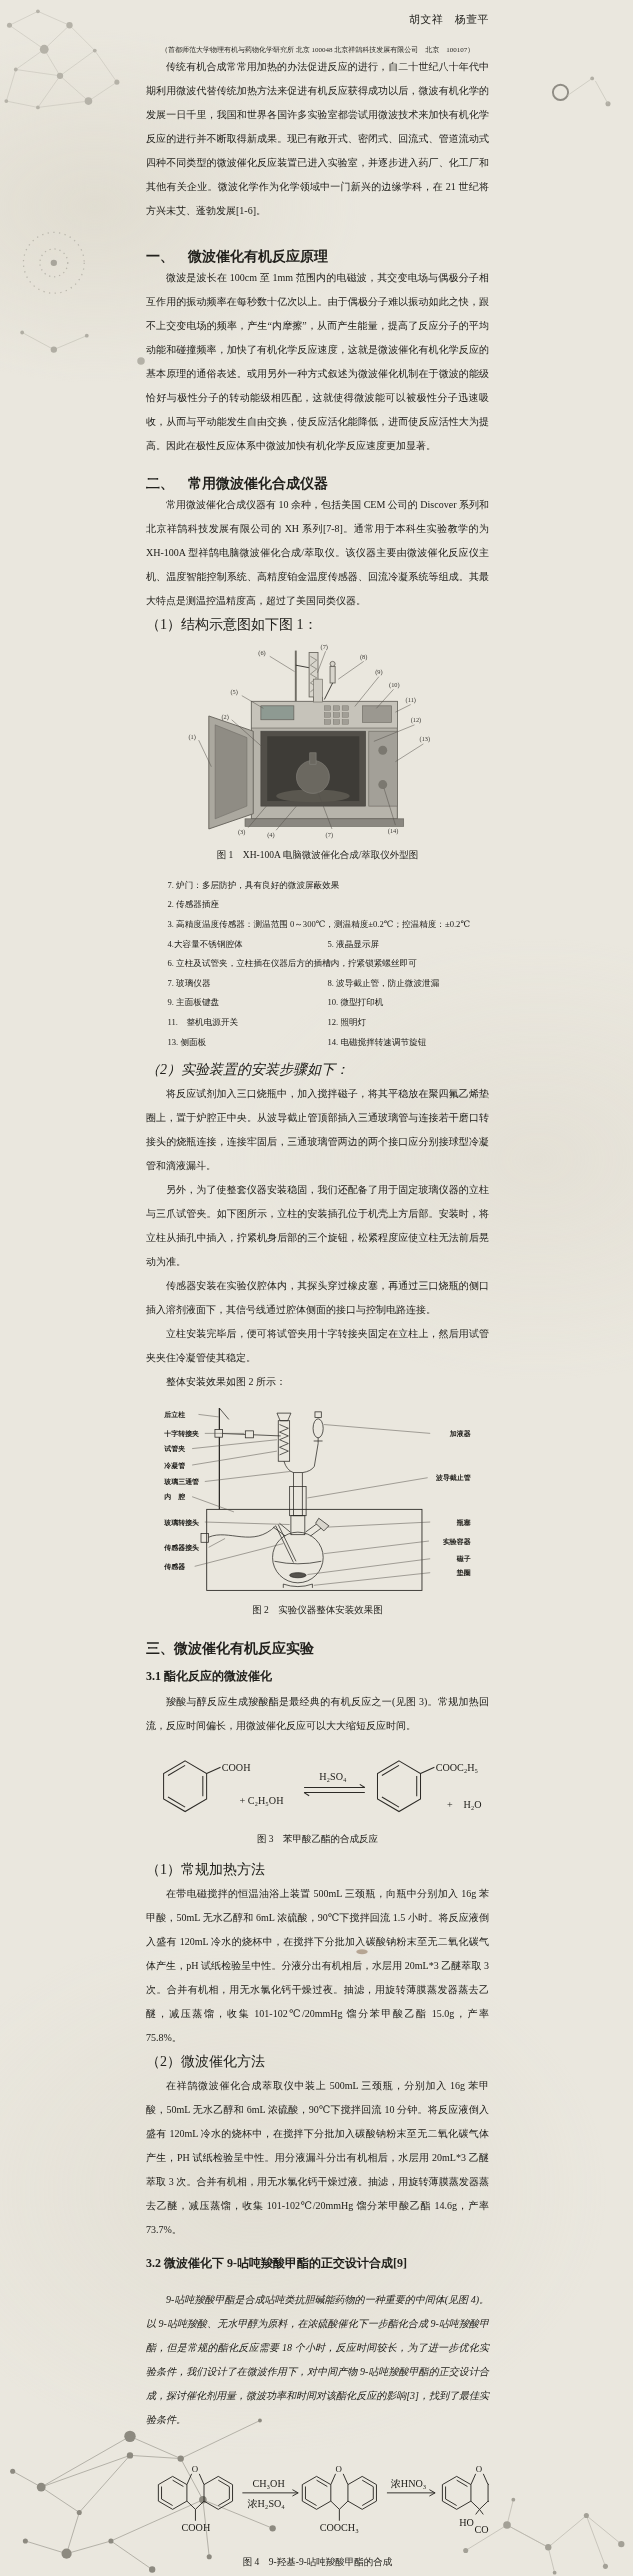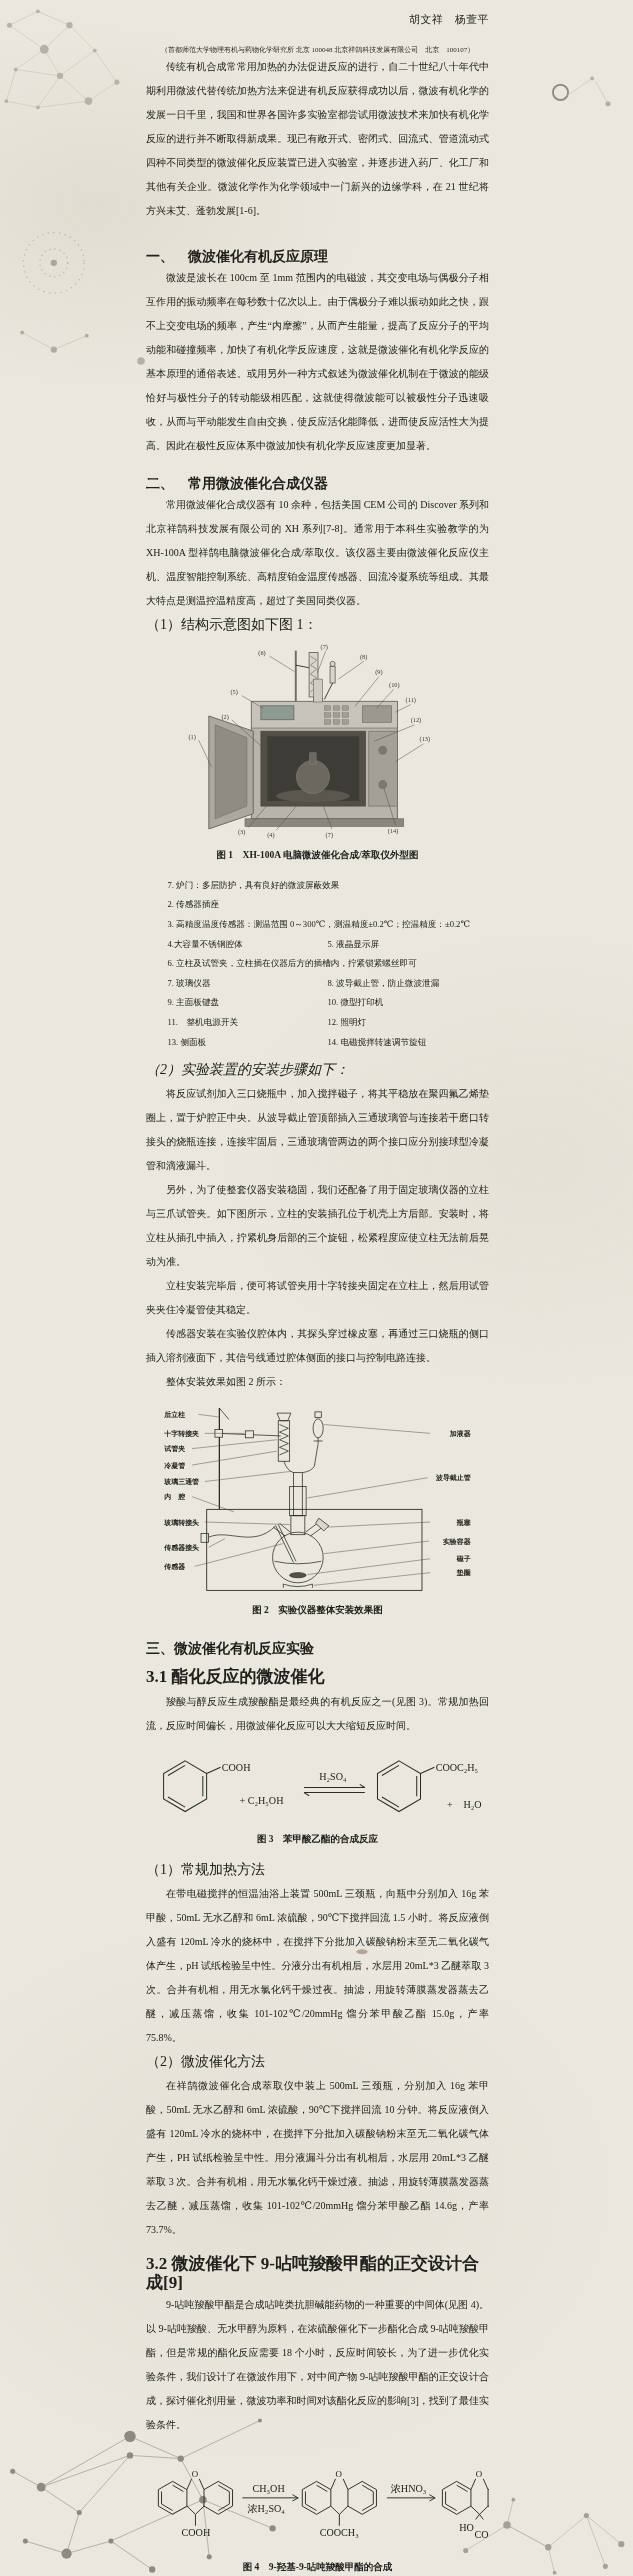--- a/index.html
+++ b/index.html
@@ -12,28 +12,28 @@
       #eae7de;
     font-family:"Liberation Serif","DejaVu Serif",serif;
     color:#21201c;
   }
   .deco{position:absolute;z-index:0;}
   .content{position:absolute;left:146px;top:0;width:343px;z-index:2;}
   .authors{text-align:right;font-size:10.8px;margin-top:12.7px;letter-spacing:0.6px;}
   .affil{text-align:center;font-size:7px;margin-top:18px;white-space:nowrap;color:#2a2925;}
   p.body{font-size:10px;line-height:24px;text-align:justify;text-indent:2em;margin:0;}
   .h-major{font-size:14px;font-weight:bold;margin:0;line-height:19px;}
-  .h-sub{font-size:17px;font-weight:bold;margin:0;line-height:19px;}
+  .h-sub{font-size:12px;font-weight:bold;margin:0;line-height:19px;}
   .subline{font-size:14px;line-height:24px;margin:0;}
   .mt-intro{margin-top:10px;}
   .mt-s1{margin-top:24px;}
   .mt-p{margin-top:5px;}
   .mt-s2{margin-top:16.5px;}
   figure{margin:0;text-align:center;}
-  figcaption{font-size:9.5px;font-weight:bold;margin-top:3.8px;}
+  figcaption{font-size:9.5px;font-weight:normal;margin-top:3.8px;}
   .fig1-wrap{margin-top:3.8px;}
   .parts{margin-top:14px;margin-left:21.5px;font-size:8.6px;line-height:19.6px;}
   .parts-row{display:flex;}
   .parts-left{width:160px;flex:none;}
   .fig2-wrap{margin-top:9px;}
   .fig3-wrap{margin-top:9px;}
   .fig4-wrap{margin-top:5px;}
   .svgline{stroke:#2c2a26;fill:none;}
   .leader{stroke:#55524c;stroke-width:.8;fill:none;}
   .callout{font-size:10px;fill:#3d3b36;font-family:"Liberation Serif",serif;}
@@ -257,22 +257,22 @@
     </div>
     <div class="parts-row">
       <span class="parts-left">13. 侧面板</span>
       <span>14. 电磁搅拌转速调节旋钮</span>
     </div>
   </div>
 
   <p class="subline" style="margin-top:6.3px;font-style:italic;">（2）实验装置的安装步骤如下：</p>
   <p class="body">将反应试剂加入三口烧瓶中，加入搅拌磁子，将其平稳放在聚四氟乙烯垫圈上，置于炉腔正中央。从波导截止管顶部插入三通玻璃管与连接若干磨口转接头的烧瓶连接，连接牢固后，三通玻璃管两边的两个接口应分别接球型冷凝管和滴液漏斗。</p>
   <p class="body">另外，为了使整套仪器安装稳固，我们还配备了用于固定玻璃仪器的立柱与三爪试管夹。如下图所示，立柱的安装插孔位于机壳上方后部。安装时，将立柱从插孔中插入，拧紧机身后部的三个旋钮，松紧程度应使立柱无法前后晃动为准。</p>
+  <p class="body">传感器安装在实验仪腔体内，其探头穿过橡皮塞，再通过三口烧瓶的侧口插入溶剂液面下，其信号线通过腔体侧面的接口与控制电路连接。</p>
   <p class="body">立柱安装完毕后，便可将试管夹用十字转接夹固定在立柱上，然后用试管夹夹住冷凝管使其稳定。</p>
-  <p class="body">传感器安装在实验仪腔体内，其探头穿过橡皮塞，再通过三口烧瓶的侧口插入溶剂液面下，其信号线通过腔体侧面的接口与控制电路连接。</p>
   <p class="body">整体安装效果如图 2 所示：</p>
 
   <figure class="fig2-wrap">
     <svg width="317" height="195" viewBox="0 0 500 308">
       <g class="svgline" stroke-width="1.2">
 
         <line x1="95" y1="8" x2="95" y2="168" stroke-width="2"></line>
         <line x1="95" y1="8" x2="110" y2="26"></line>
 
         <line x1="95" y1="48" x2="192" y2="52"></line>
@@ -394,21 +394,21 @@
     </svg>
     <figcaption>图 3　苯甲酸乙酯的合成反应</figcaption>
   </figure>
 
   <p class="subline" style="margin-top:11.4px;">（1）常规加热方法</p>
   <p class="body">在带电磁搅拌的恒温油浴上装置 500mL 三颈瓶，向瓶中分别加入 16g 苯甲酸，50mL 无水乙醇和 6mL 浓硫酸，90℃下搅拌回流 1.5 小时。将反应液倒入盛有 120mL 冷水的烧杯中，在搅拌下分批加入碳酸钠粉末至无二氧化碳气体产生，pH 试纸检验呈中性。分液分出有机相后，水层用 20mL*3 乙醚萃取 3 次。合并有机相，用无水氯化钙干燥过夜。抽滤，用旋转薄膜蒸发器蒸去乙醚，减压蒸馏，收集 101-102℃/20mmHg 馏分苯甲酸乙酯 15.0g，产率 75.8%。</p>
   <p class="subline">（2）微波催化方法</p>
   <p class="body">在祥鹄微波催化合成萃取仪中装上 500mL 三颈瓶，分别加入 16g 苯甲酸，50mL 无水乙醇和 6mL 浓硫酸，90℃下搅拌回流 10 分钟。将反应液倒入盛有 120mL 冷水的烧杯中，在搅拌下分批加入碳酸钠粉末至无二氧化碳气体产生，PH 试纸检验呈中性。用分液漏斗分出有机相后，水层用 20mL*3 乙醚萃取 3 次。合并有机相，用无水氯化钙干燥过液。抽滤，用旋转薄膜蒸发器蒸去乙醚，减压蒸馏，收集 101-102℃/20mmHg 馏分苯甲酸乙酯 14.6g，产率 73.7%。</p>
 
   <h3 class="h-sub" style="margin-top:12.7px;">3.2 微波催化下 9-呫吨羧酸甲酯的正交设计合成[9]</h3>
-  <p class="body" style="margin-top:1px;">9-呫吨羧酸甲酯是合成呫吨类抗胆碱能药物的一种重要的中间体(见图 4)。以 9-呫吨羧酸、无水甲醇为原料，在浓硫酸催化下一步酯化合成 9-呫吨羧酸甲酯，但是常规的酯化反应需要 18 个小时，反应时间较长，为了进一步优化实验条件，我们设计了在微波作用下，对中间产物 9-呫吨羧酸甲酯的正交设计合成，探讨催化剂用量，微波功率和时间对该酯化反应的影响[3]，找到了最佳实验条件。</p>
+  <p class="body" style="margin-top:15px;font-style:italic;">9-呫吨羧酸甲酯是合成呫吨类抗胆碱能药物的一种重要的中间体(见图 4)。以 9-呫吨羧酸、无水甲醇为原料，在浓硫酸催化下一步酯化合成 9-呫吨羧酸甲酯，但是常规的酯化反应需要 18 个小时，反应时间较长，为了进一步优化实验条件，我们设计了在微波作用下，对中间产物 9-呫吨羧酸甲酯的正交设计合成，探讨催化剂用量，微波功率和时间对该酯化反应的影响[3]，找到了最佳实验条件。</p>
 
   <figure class="fig4-wrap">
     <svg width="343" height="113" viewBox="0 0 541 178">
       <g class="svgline" stroke-width="1.5">
 
         <polygon points="42,62 64.5,75 64.5,101 42,114 19.5,101 19.5,75" fill="none"></polygon>
         <polygon points="114,62 136.5,75 136.5,101 114,114 91.5,101 91.5,75" fill="none"></polygon>
         <line x1="24.5" y1="78" x2="24.5" y2="98"></line>
           <line x1="42" y1="68" x2="59" y2="78"></line>
           <line x1="42" y1="108" x2="25" y2="98"></line>

